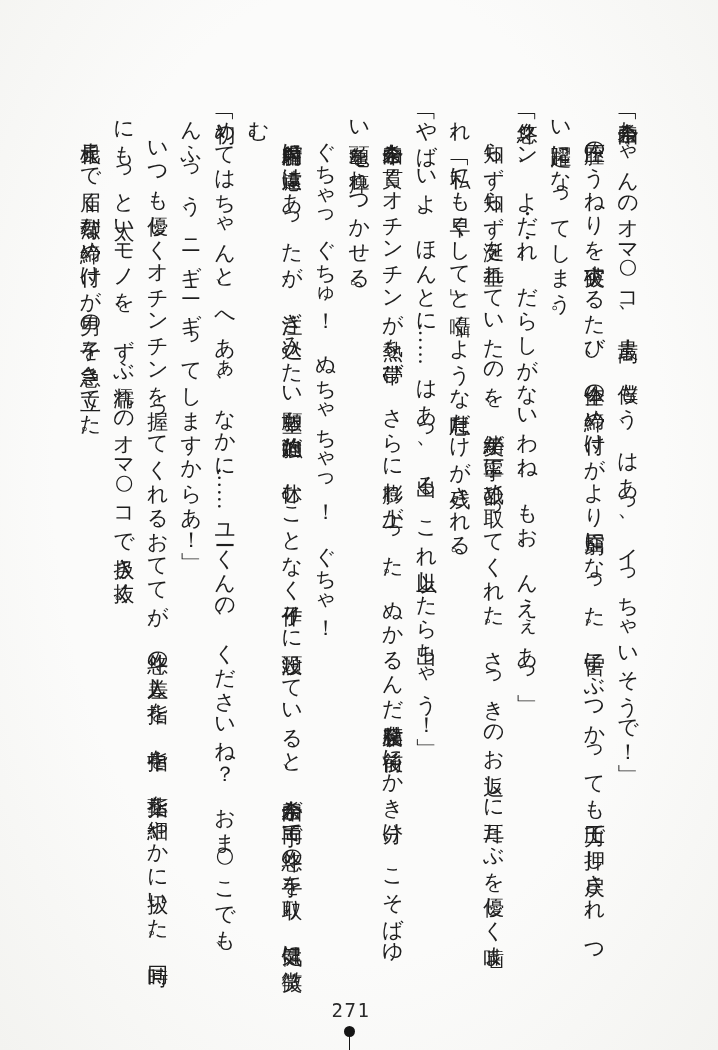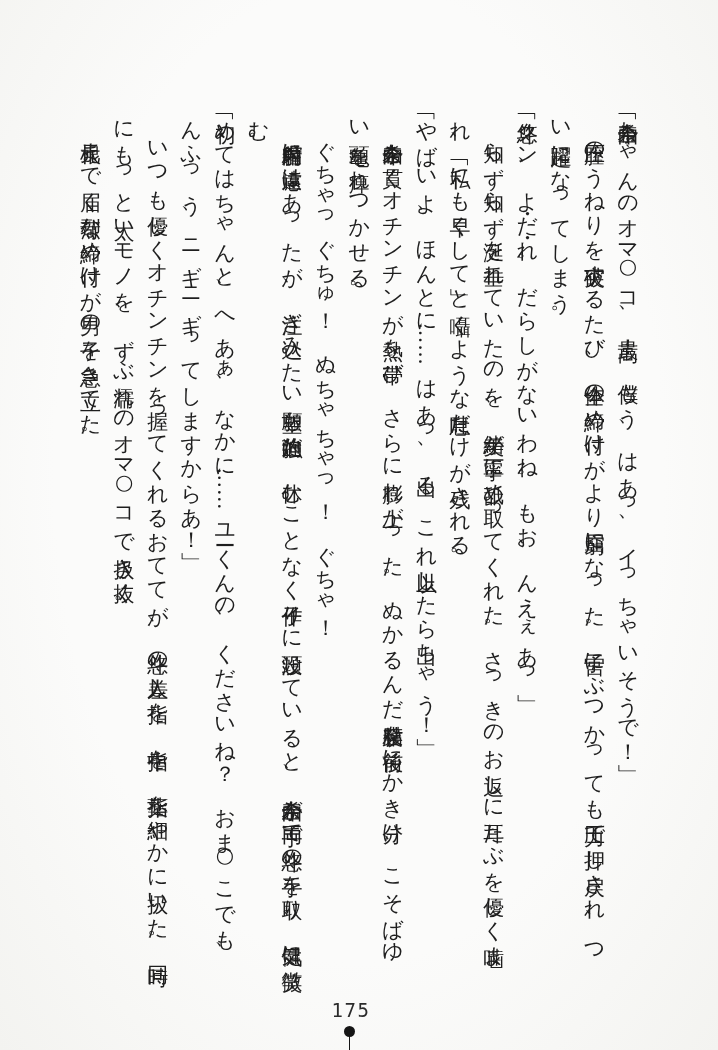--- a/index.html
+++ b/index.html
@@ -83,15 +83,15 @@
   <p class="indent">知らず知らず涎を垂れていたのを、美緒が丁寧に舐め取ってくれた。さっきのお返しに耳たぶを優しく噛まれ、「私にも早くして」と囁くような吐息だけが残される。</p>
   <p>「やばいよ、ほんとに……はあっ、出る、これ以上したら出ちゃう！」</p>
   <p class="indent">由希奈を貫くオチンチンが熱を帯び、さらに膨れ上がった。ぬかるんだ粘膜襞を前後にかき分け、こそばゆい亀頭を痺れつかせる。</p>
   <p class="indent">ぐちゃっぐちゅ！　ぬちゃちゃっ！　ぐちゃ！</p>
   <p class="indent">膣内射精に遠慮はあったが、注ぎ込みたい願望も強迫的だ。休むことなく子作りに没頭していると、由希奈が両手で悠斗の手を取り、健気に微笑む。</p>
   <p>「初めてはちゃんと、へあぁ、なかに……ユーくんの、くださいね？　おま○こでも、んふっう、ニギニギってしますからあ！」</p>
   <p class="indent">いつも優しくオチンチンを握ってくれるおててが、悠斗の人差し指を、中指を、薬指を細やかに扱いた。同時にもっと太いモノを、ずぶ濡れのオマ○コで扱き抜く。</p>
   <p class="indent">根元まで届く苛烈な締め付けが男の子を急き立てた。</p>
 </div>
 
-<div class="page-number">175</div>
+<div class="page-number">271</div>
 <div class="marker-dot"></div>
 <div class="marker-line"></div>
 
 </body></html>

